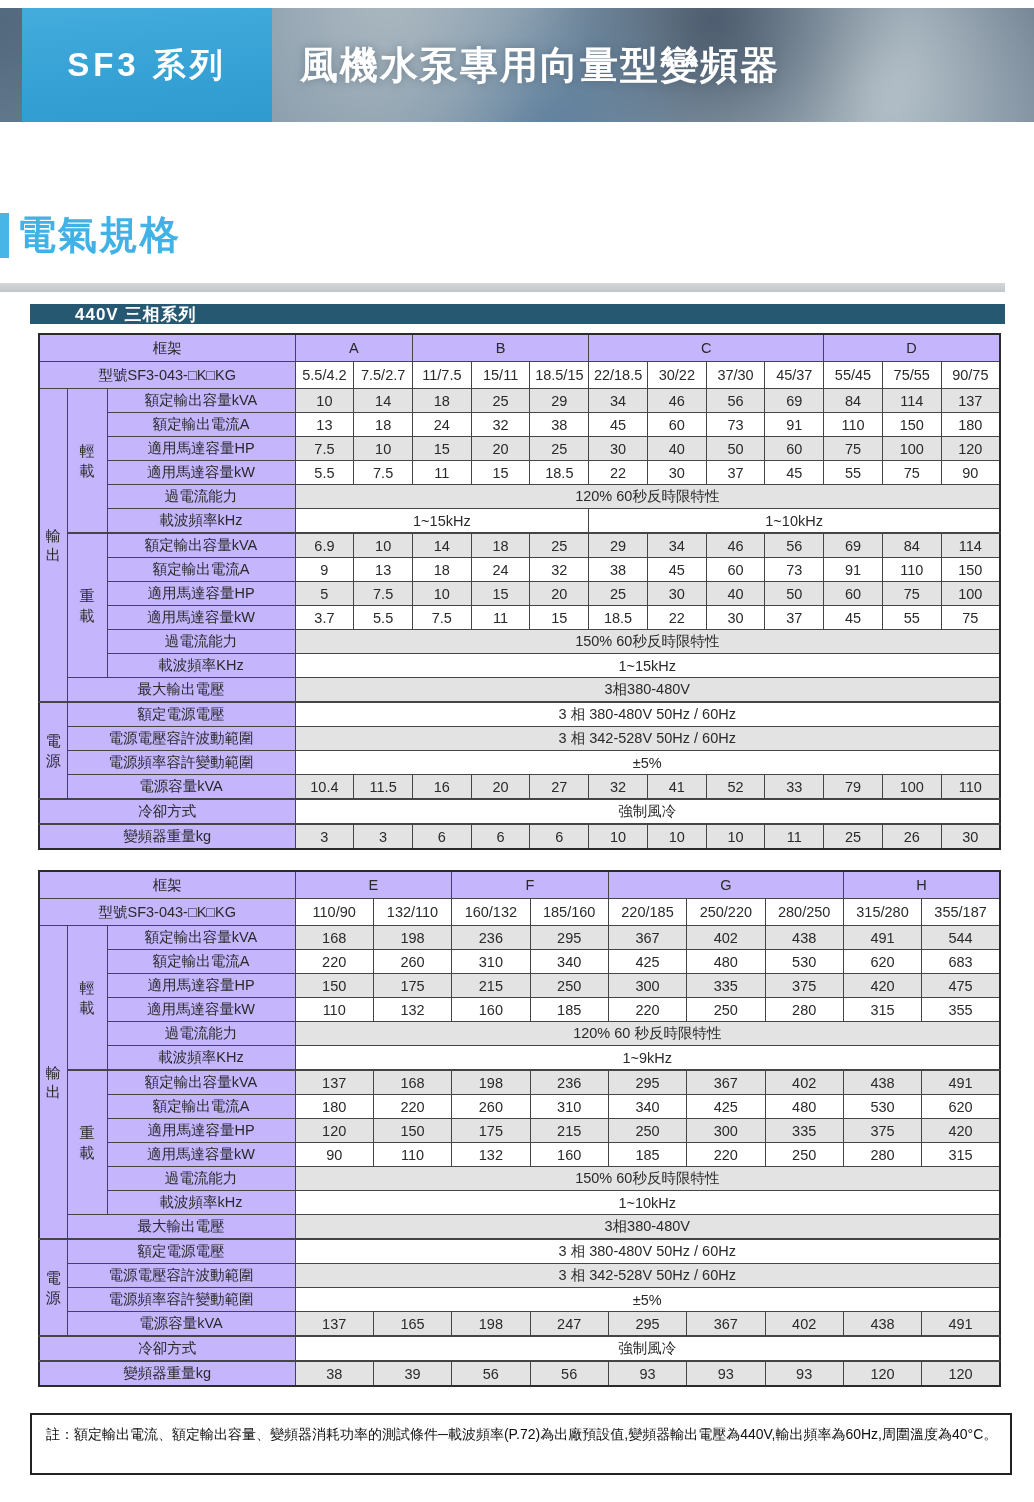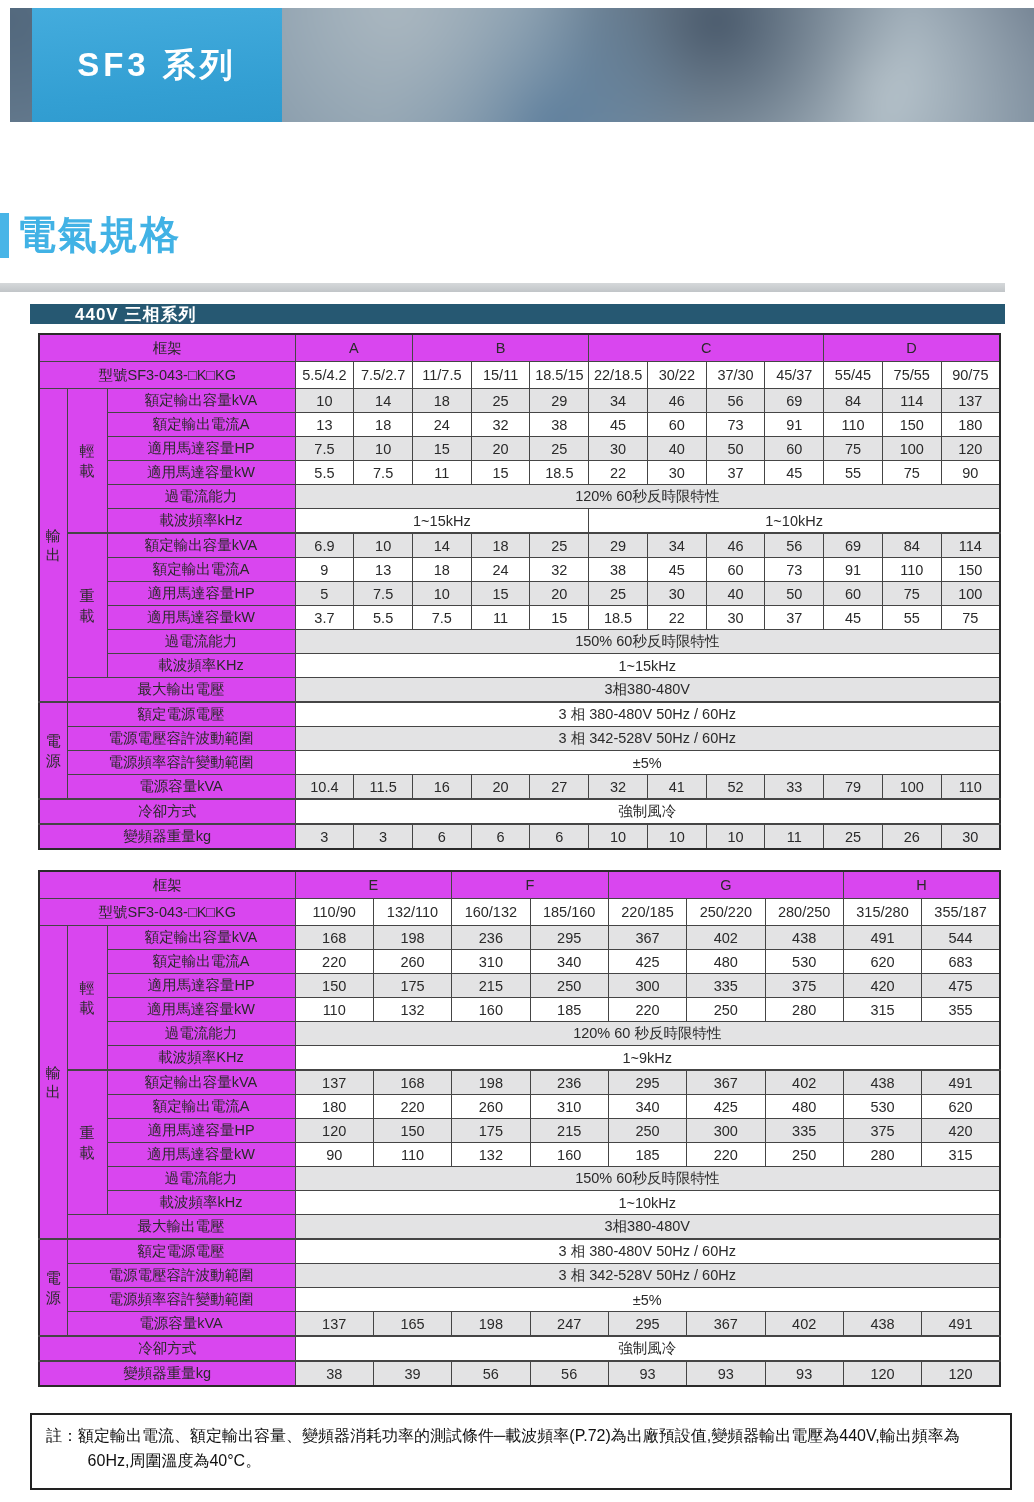--- a/index.html
+++ b/index.html
@@ -1,21 +1,21 @@
 <!DOCTYPE html>
 <html><head>
 <meta charset="utf-8">
 <style>
   html,body{margin:0;padding:0;}
   body{
     width:1034px;height:1502px;position:relative;background:#ffffff;
     font-family:"Liberation Sans", sans-serif;overflow:hidden;
   }
   
-  .banner{position:relative;margin-top:8px;height:114px;overflow:hidden;background:#8798a7;margin-left:10px;}
+  .banner{position:relative;margin-top:8px;height:114px;overflow:hidden;background:#8798a7;}
   .banner .photo{
     position:absolute;left:-30px;top:-30px;right:-30px;bottom:-30px;filter:blur(12px);
     background:
       radial-gradient(circle at 3% 25%, #51677c 0%, rgba(81,103,124,0) 22%),
       radial-gradient(circle at 38% 15%, #aab7c0 0%, rgba(170,183,192,0) 30%),
       radial-gradient(circle at 52% 80%, #5d7e9c 0%, rgba(93,126,156,0) 28%),
       radial-gradient(circle at 68% 25%, #49596b 0%, rgba(73,89,107,0) 26%),
       radial-gradient(circle at 82% 60%, #bcc8cf 0%, rgba(188,200,207,0) 30%),
       radial-gradient(circle at 97% 15%, #56667a 0%, rgba(86,102,122,0) 30%),
       linear-gradient(100deg,#74899c 0%,#8da1b0 45%,#7b93a6 100%);
@@ -44,46 +44,47 @@
   
   table.spec{border-collapse:collapse;table-layout:fixed;width:963px;margin-left:38px;
     border:2px solid #2b2b2b;}
   table.spec.t1{margin-top:9px;}
   table.spec.t2{margin-top:20px;}
   table.spec td{
     border:1px solid #454545;height:23px;padding:0;text-align:center;
     font-size:14.5px;color:#2a2a2a;overflow:hidden;white-space:nowrap;
   }
   table.spec tr.hdr td{height:26px;}
-  td.lbl{background:#d946ef;}
+  td.lbl{background:#c4b5fd;}
   td.row-lbl{text-align:left;padding-left:9px;}
   td.frame-cell{font-size:19px;}
   td.model-lbl{text-align:left;padding-left:13px;font-size:15px;}
   td.model-val{font-size:14px;background:#ffffff;}
   td.val{background:#ffffff;font-size:15px;}
   td.val.shade{background:#e3e3e4;}
   td.vcell{vertical-align:middle;}
   .vtext{display:inline-flex;flex-direction:column;line-height:1.3;font-size:15px;}
   tr.sect td{border-top-width:2px;}
   
   .note{
     box-sizing:border-box;margin:26px 0 0 30px;width:982px;border:2px solid #222;
-    padding:9px 12px 14px 14px;font-size:16px;line-height:1.55;color:#101010;
+    padding:9px 12px 27px 14px;font-size:14px;line-height:1.55;color:#101010;
   }
   .note p{margin:0;padding-left:2.6em;text-indent:-2.6em;}
   .footer-bar{margin-top:27px;width:1020px;height:11px;background:#b7bec3;}
 </style>
 </head>
 <body>
 
 <div class="banner">
   <div class="photo"></div>
   <div class="sf3-box">
     <span class="t">SF3 系列</span>
   </div>
+  <div class="banner-title">風機水泵專用向量型變頻器</div>
 </div>
 
 <div class="sec">
   <div class="accent"></div>
   <h2>電氣規格</h2>
 </div>
 
 <div class="divider"></div>
 
 <div class="band">440V 三相系列</div>

